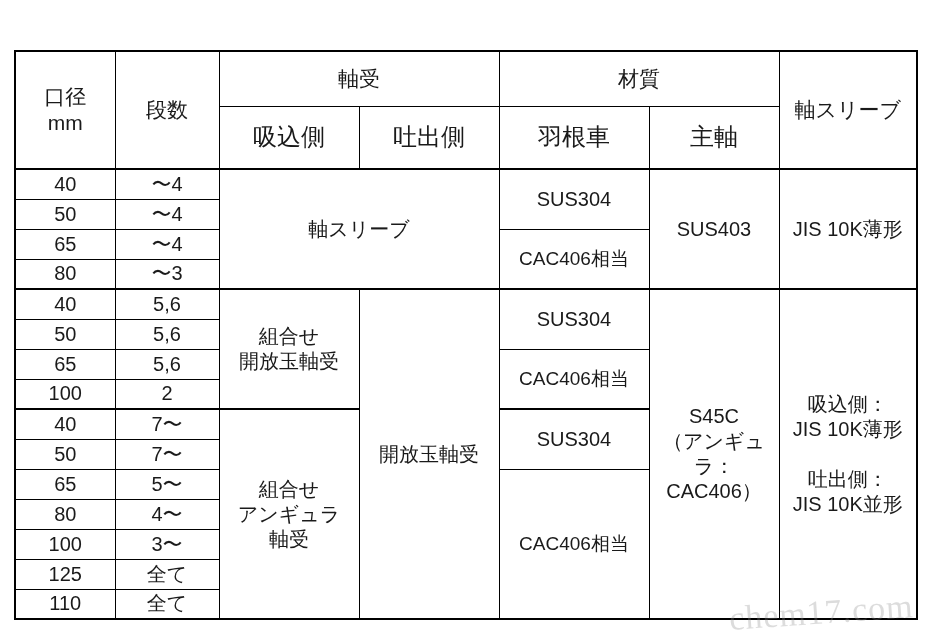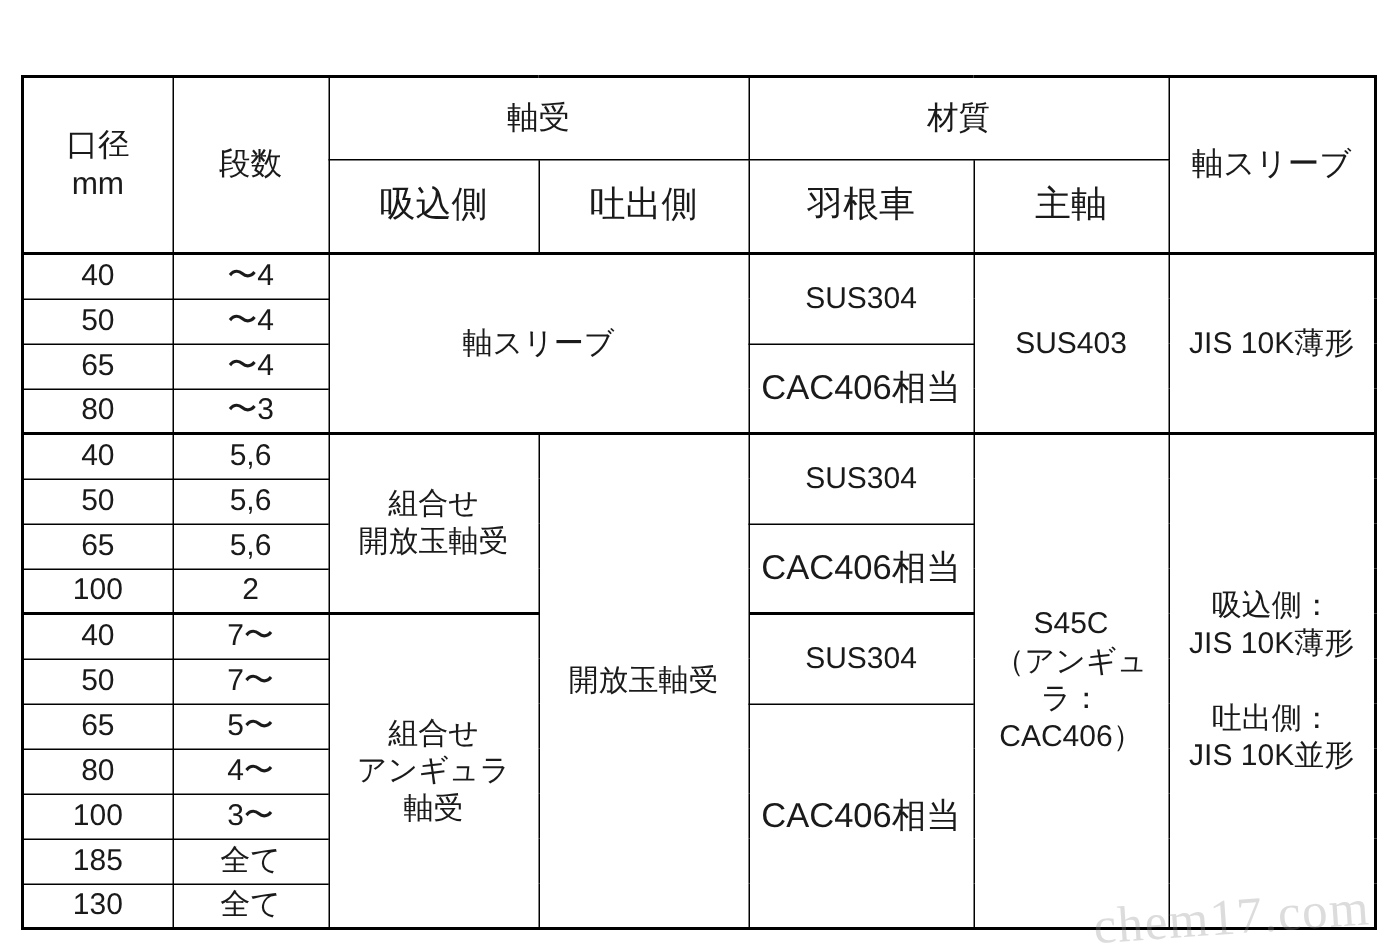--- a/index.html
+++ b/index.html
@@ -44,21 +44,21 @@
   .hdr {
     font-size: 21px;
   }
   .hdr-sm {
     font-size: 24px;
   }
   .cell {
     font-size: 20px;
   }
   .cell-sm {
-    font-size: 23px;
+    font-size: 19px;
   }
   .col-kk { width: 100px; }
   .col-dn { width: 104px; }
   .col-su { width: 140px; }
   .col-to { width: 140px; }
   .col-im { width: 150px; }
   .col-sh { width: 130px; }
   .col-fl { width: 138px; }
   .rowh { height: 30px; }
   .thick-top { border-top: 2px solid #000 !important; }
@@ -191,25 +191,25 @@
         <td class="cell">80</td>
         <td class="cell">4〜</td>
       </tr>
 
       <tr class="rowh">
         <td class="cell">100</td>
         <td class="cell">3〜</td>
       </tr>
 
       <tr class="rowh">
-        <td class="cell">185</td>
+        <td class="cell">125</td>
         <td class="cell">全て</td>
       </tr>
 
       <tr class="rowh">
-        <td class="cell">130</td>
+        <td class="cell">110</td>
         <td class="cell">全て</td>
       </tr>
     </tbody>
   </table>
 </div>
 
 <div class="watermark">chem17.com</div>
 
 </body></html>

